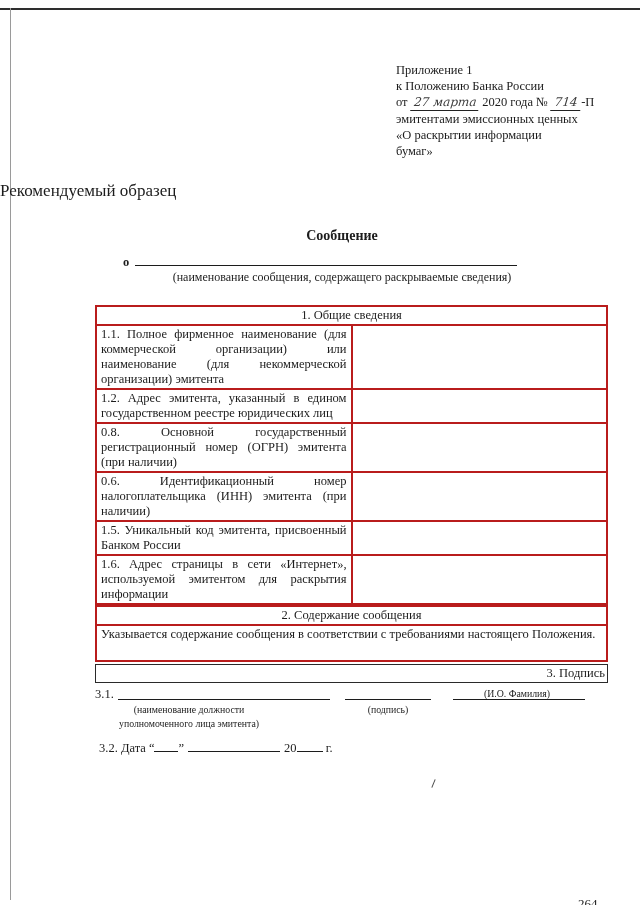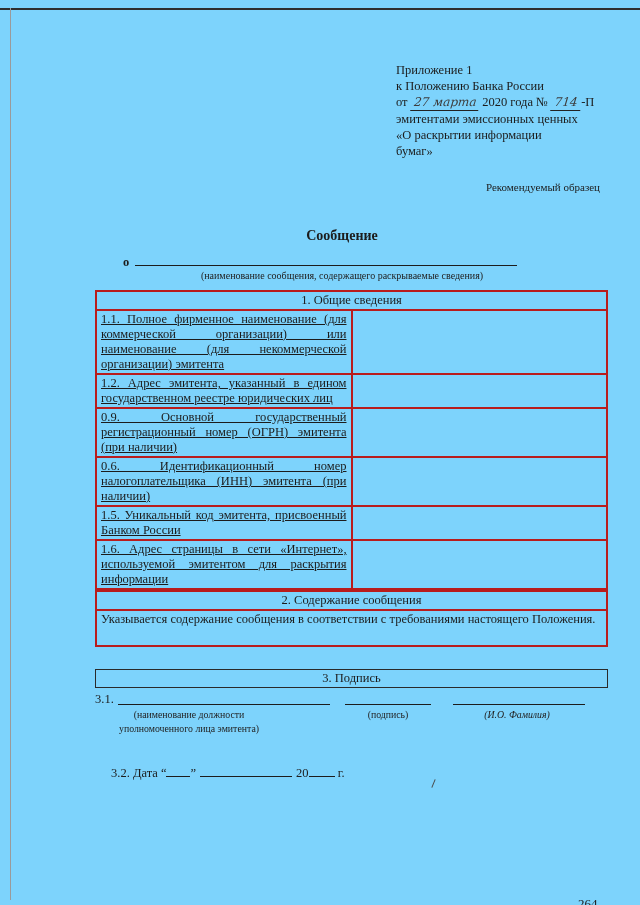--- a/index.html
+++ b/index.html
@@ -1,66 +1,66 @@
 <!DOCTYPE html>
 <html><head>
 <meta charset="utf-8">
 <style>
   * { margin:0; padding:0; box-sizing:border-box; }
   html,body { background:#e9e9e9; }
   .page {
     position:relative; width:640px; height:905px; margin:0 auto;
-    background:#7dd3fc; color:#1c1c1c;
+    background:#ffffff; color:#1c1c1c;
     font-family:"Liberation Serif", serif; font-size:12.5px; overflow:hidden;
   }
   
   .scan-top { position:absolute; left:0; top:8px; width:640px; height:2px; background:#2e2e2e; }
   .scan-left { position:absolute; left:10px; top:8px; width:1px; height:892px; background:#9a9a9a; }
   .scan-mark { position:absolute; left:433px; top:779px; width:1px; height:9px; background:#4a4a4a; transform:rotate(22deg); }
 
   
   .appendix { position:absolute; left:396px; top:62px; width:220px; line-height:1.28; font-size:12.5px; }
   .handwriting {
     display:inline-block; font-family:"DejaVu Serif", serif; font-style:italic;
     color:#3d3d3d; border-bottom:1px solid #222; text-align:center;
     padding:0 3px; transform:skewX(-6deg); font-size:12px;
   }
   .hw-date { min-width:58px; }
   .hw-num { min-width:30px; }
 
-  .recommended { position:absolute; left:0; top:181px; width:600px; text-align:right; font-size:11px; }
+  .recommended { position:absolute; left:0; top:181px; width:600px; font-size:17px; }
 
   .content { position:absolute; left:95px; top:228px; width:494px; }
   .doc-title { text-align:center; font-weight:bold; font-size:14px; margin-bottom:9px; }
 
   .subject-line { margin-left:28px; height:17px; }
   .subject-o { font-weight:bold; margin-right:6px; }
   .blank { display:inline-block; border-bottom:1px solid #1c1c1c; height:13px; vertical-align:baseline; }
   .subject-blank { width:382px; }
-  .subject-caption { text-align:center; font-size:10px; color:#222; height:13px; margin-bottom:7px; }
+  .subject-caption { text-align:center; font-size:12px; color:#222; height:13px; margin-bottom:22px; }
 
   table { border-collapse:collapse; width:513px; table-layout:fixed; }
   td { border:2px solid #b91c1c; padding:1px 4px; line-height:15px; vertical-align:top; font-size:12.5px; }
   td.sec-header { text-align:center; padding:1px 2px; }
-  td.q-label { width:315px; text-align:justify;text-decoration:underline; }
+  td.q-label { width:315px; text-align:justify; }
   td.q-value { width:198px; }
   .tbl-2 { margin-top:0; }
   .tbl-2 .sec-body { text-align:justify; height:36px; }
 
-  .sec3-header { margin-top:22px; width:513px; border:1px solid #2a2a2a; text-align:center; padding:1px 19px; line-height:15px; }
+  .sec3-header { margin-top:2px; width:513px; border:1px solid #2a2a2a; text-align:right; padding:1px 2px; line-height:15px; }
   .sec3-body { position:relative; width:513px; height:88px; }
   .s31-num { position:absolute; left:0; top:4px; }
   .sig-line-1 { position:absolute; left:23px; top:4px; width:212px; }
   .sig-line-2 { position:absolute; left:250px; top:4px; width:86px; }
   .sig-line-3 { position:absolute; left:358px; top:4px; width:132px; }
   .sig-caption { position:absolute; font-size:9.8px; text-align:center; line-height:14px; color:#222; }
   .cap-position { left:14px; top:20px; width:160px; }
   .cap-signature { left:250px; top:20px; width:86px; }
-  .cap-name { left:352px; top:20px; width:140px;font-style:italic; }
-  .s32-line { position:absolute; left:16px; top:56px; white-space:nowrap;margin-top:20px; }
+  .cap-name { left:352px; top:4px; width:140px; }
+  .s32-line { position:absolute; left:4px; top:56px; white-space:nowrap; }
   .q-blank { width:24px; }
   .mid-blank { width:92px; margin:0 4px; }
   .year-blank { width:26px; }
 
   .page-number { position:absolute; left:578px; top:896px; font-size:13px; }
 </style>
 </head>
 <body>
 
 <div class="page">
@@ -99,21 +99,21 @@
       </tr>
       <tr>
         <td class="q-label">1.1. Полное фирменное наименование (для коммерческой организации) или наименование (для некоммерческой организации) эмитента</td>
         <td class="q-value"></td>
       </tr>
       <tr>
         <td class="q-label">1.2. Адрес эмитента, указанный в едином государственном реестре юридических лиц</td>
         <td class="q-value"></td>
       </tr>
       <tr>
-        <td class="q-label">0.9. Основной государственный регистрационный номер (ОГРН) эмитента (при наличии)</td>
+        <td class="q-label">0.8. Основной государственный регистрационный номер (ОГРН) эмитента (при наличии)</td>
         <td class="q-value"></td>
       </tr>
       <tr>
         <td class="q-label">0.6. Идентификационный номер налогоплательщика (ИНН) эмитента (при наличии)</td>
         <td class="q-value"></td>
       </tr>
       <tr>
         <td class="q-label">1.5. Уникальный код эмитента, присвоенный Банком России</td>
         <td class="q-value"></td>
       </tr>

